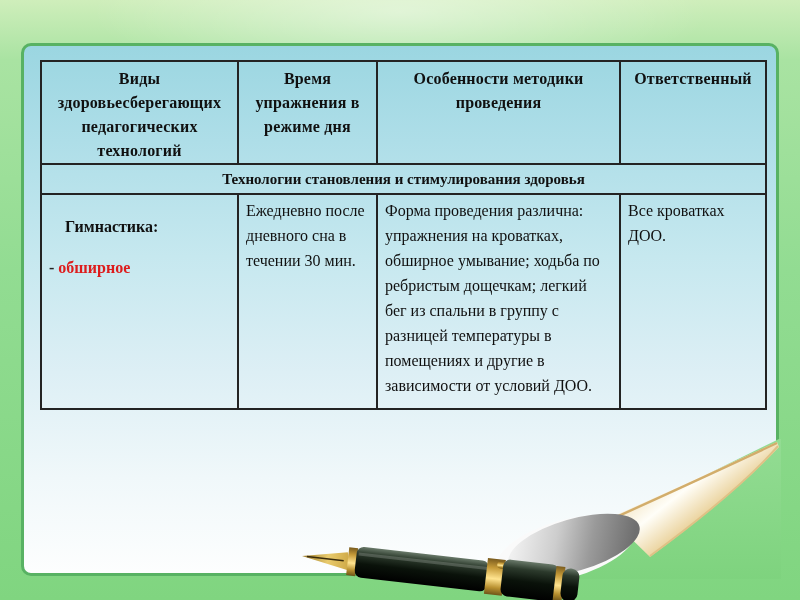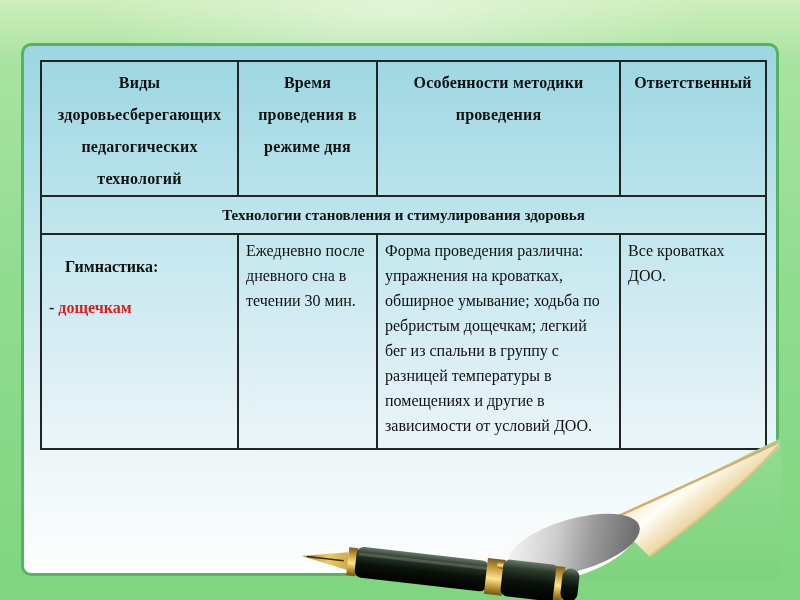--- a/index.html
+++ b/index.html
@@ -17,21 +17,21 @@
     background:linear-gradient(180deg,#9bd6e1 0%,#aedee8 18%,#c6e8ef 40%,#ddeff5 62%,#f0f8fa 82%,#fdfefe 100%);
   }
   
   table.sched{
     position:absolute;left:16px;top:14px;width:725px;
     border-collapse:collapse;table-layout:fixed;
     color:#101010;
   }
   table.sched th, table.sched td{
     border:2px solid #232323;background:transparent;
-    font-size:16px;line-height:32px;overflow:hidden;
+    font-size:16px;line-height:24px;overflow:hidden;
   }
   table.sched th{
     font-weight:bold;text-align:center;vertical-align:top;
     padding:5px 4px 0 4px;letter-spacing:0.2px;
   }
   th.v-mid{vertical-align:middle;padding:0 4px;margin-top:16px;}
   tr.hdr{height:95px;}
   tr.section{height:24px;}
   tr.section td{
     font-weight:bold;text-align:center;vertical-align:middle;
@@ -59,31 +59,31 @@
     <table class="sched">
       <colgroup>
         <col style="width:197px">
           <col style="width:139px">
           <col style="width:243px">
           <col style="width:146px">
       </colgroup>
       <tbody>
         <tr class="hdr">
           <th>Виды здоровьесберегающих педагогических технологий</th>
-          <th>Время проведения в режиме дня</th>
+          <th>Время упражнения в режиме дня</th>
           <th>Особенности методики проведения</th>
           <th class="v-mid">Ответственный</th>
         </tr>
         <tr class="section">
           <td colspan="4">Технологии становления и стимулирования здоровья</td>
         </tr>
         <tr class="data">
           <td>
             <p class="cell-title">Гимнастика:</p>
-            <p class="cell-sub"><span class="bullet-dash">-</span> <span class="red-item">дощечкам</span></p>
+            <p class="cell-sub"><span class="bullet-dash">-</span> <span class="red-item">обширное</span></p>
           </td>
           <td>Ежедневно после дневного сна в течении 30 мин.</td>
           <td>Форма проведения различна: упражнения на кроватках, обширное умывание; ходьба по ребристым дощечкам; легкий бег из спальни в группу с разницей температуры в помещениях и другие в зависимости от условий ДОО.</td>
           <td class="resp">Все кроватках ДОО.</td>
         </tr>
       </tbody>
     </table>
   </div>
 
   <svg class="curl-svg" viewBox="480 420 320 180" aria-hidden="true">

